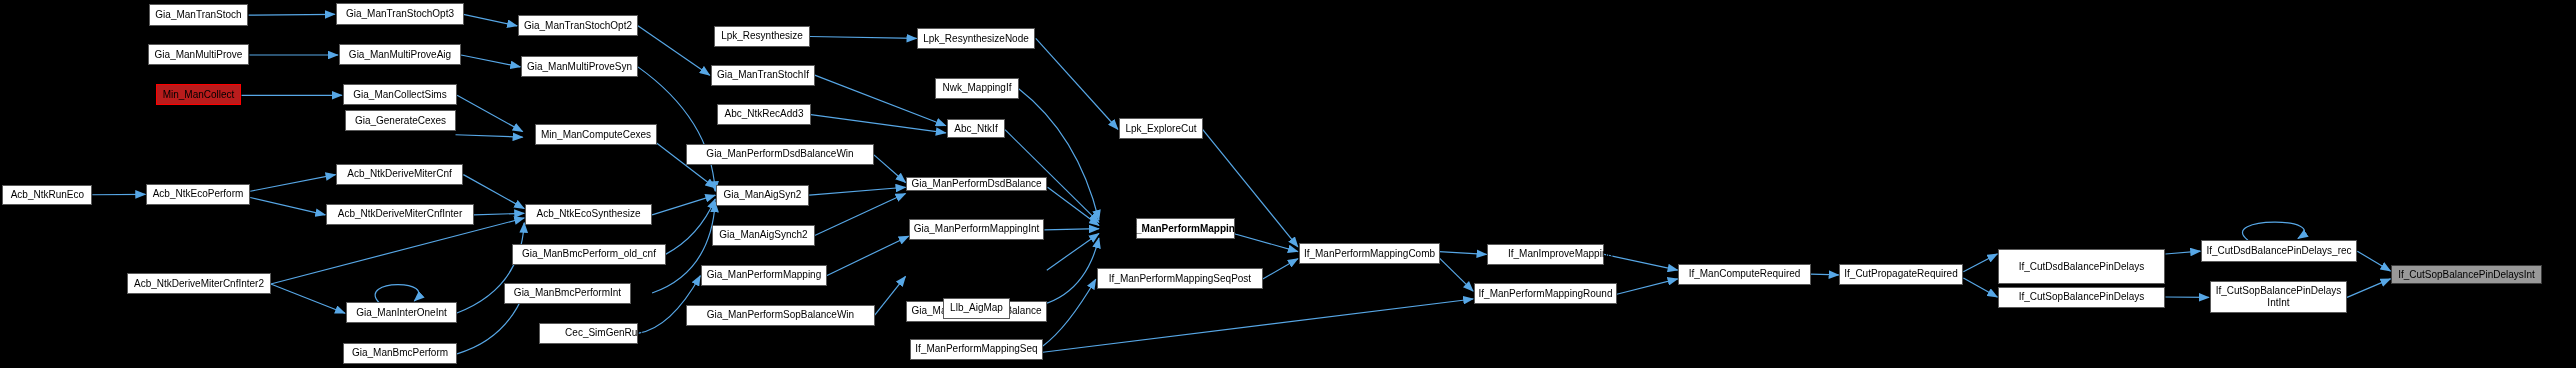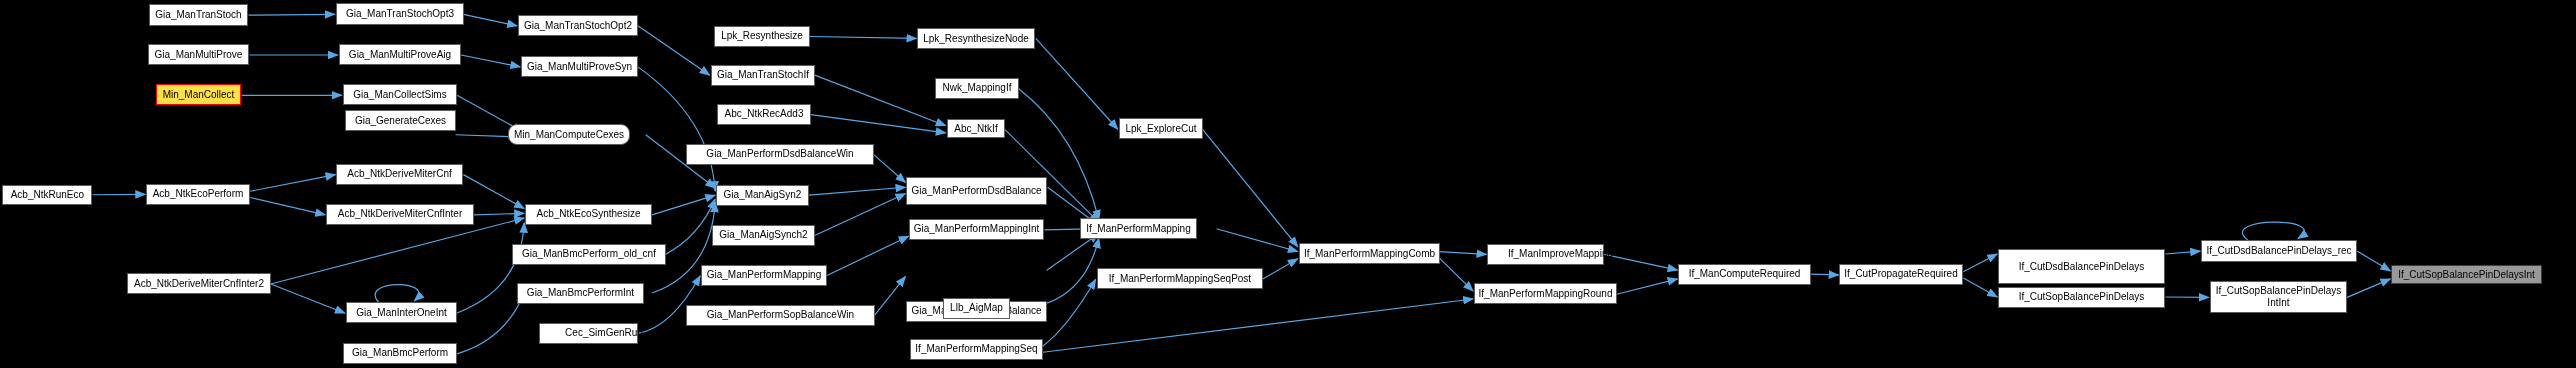--- a/index.html
+++ b/index.html
@@ -2,21 +2,21 @@
 <html style="font-size:12.6px"><head>
 <meta charset="utf-8">
 <style>
   html,body{margin:0;padding:0;background:#000;}
   #canvas{position:relative;width:2576px;height:369px;background:#000;overflow:hidden;
           font-family:"Liberation Sans","DejaVu Sans",sans-serif;}
   #edges{position:absolute;left:0;top:0;z-index:1;}
   .node{position:absolute;z-index:2;background:#fff;border:1.2px solid #5a5a5a;color:#000;
         display:flex;align-items:center;justify-content:center;text-align:center;
         font-size:10px;line-height:1.2;white-space:pre-line;box-sizing:border-box;cursor:pointer;}
-  .node.red{border:1.6px solid #ff0000;background:#fde047;}
+  .node.red{border:1.6px solid #ff0000;background:#b91c1c;}
   .node.target{background:#999999;border:1.2px solid #3d3d3d;}
 </style>
 </head>
 <body>
 
 <div id="canvas">
   <svg id="edges" width="2576" height="369" viewBox="0 0 3263 467" xmlns="http://www.w3.org/2000/svg">
     <defs>
       <marker id="arrow" viewBox="0 0 10 8" refX="9.2" refY="4" markerUnits="userSpaceOnUse" markerWidth="14" markerHeight="11" orient="auto-start-reverse">
         <path d="M0,0 L10,4 L0,8 z" fill="#57a7e6"></path>
@@ -91,43 +91,43 @@
       <div class="node" style="left: 336px; top: 3.2px; width: 128px; height: 22px;">Gia_ManTranStochOpt3</div>
       <div class="node" style="left: 339px; top: 44px; width: 122px; height: 21px;">Gia_ManMultiProveAig</div>
       <div class="node" style="left: 343px; top: 84px; width: 114px; height: 21px;">Gia_ManCollectSims</div>
       <div class="node" style="left: 345px; top: 110px; width: 111px; height: 21px;">Gia_GenerateCexes</div>
       <div class="node" style="left: 336px; top: 164px; width: 127px; height: 20.5px;">Acb_NtkDeriveMiterCnf</div>
       <div class="node" style="left: 326px; top: 204px; width: 148px; height: 20.5px;">Acb_NtkDeriveMiterCnfInter</div>
       <div class="node" style="left: 346px; top: 302px; width: 111px; height: 21px;">Gia_ManInterOneInt</div>
       <div class="node" style="left: 343px; top: 343px; width: 114px; height: 20.5px;">Gia_ManBmcPerform</div>
       <div class="node" style="left: 518px; top: 15px; width: 120px; height: 21px;">Gia_ManTranStochOpt2</div>
       <div class="node" style="left: 521px; top: 56px; width: 117px; height: 21px;">Gia_ManMultiProveSyn</div>
-      <div class="node" style="left: 508px; top: 124px; width: 122px; height: 21px; border-radius: 9px;">Min_ManComputeCexes</div>
+      <div class="node" style="left: 535px; top: 124px; width: 122px; height: 21px;">Min_ManComputeCexes</div>
       <div class="node" style="left: 525px; top: 204px; width: 127px; height: 20.5px;">Acb_NtkEcoSynthesize</div>
       <div class="node" style="left: 512px; top: 244px; width: 154px; height: 20.5px;">Gia_ManBmcPerform_old_cnf</div>
-      <div class="node" style="left: 517px; top: 283px; width: 127px; height: 20.5px; text-align: center;">Gia_ManBmcPerformInt</div>
+      <div class="node" style="left: 504px; top: 283px; width: 127px; height: 20.5px; text-align: center;">Gia_ManBmcPerformInt</div>
       <div class="node" style="left: 539px; top: 323px; width: 99px; height: 20.5px; padding-left: 31px;">Cec_SimGenRun</div>
       <div class="node" style="left: 714px; top: 26px; width: 96px; height: 20.5px;">Lpk_Resynthesize</div>
       <div class="node" style="left: 711px; top: 65px; width: 104px; height: 20.5px;">Gia_ManTranStochIf</div>
       <div class="node" style="left: 717px; top: 104px; width: 94px; height: 20.5px;">Abc_NtkRecAdd3</div>
       <div class="node" style="left: 686px; top: 144px; width: 188px; height: 20.5px;">Gia_ManPerformDsdBalanceWin</div>
       <div class="node" style="left: 716px; top: 185px; width: 93px; height: 20.5px;">Gia_ManAigSyn2</div>
       <div class="node" style="left: 712px; top: 225px; width: 103px; height: 20.5px;">Gia_ManAigSynch2</div>
       <div class="node" style="left: 701px; top: 265px; width: 126px; height: 20.5px;">Gia_ManPerformMapping</div>
       <div class="node" style="left: 686px; top: 305px; width: 189px; height: 20.5px;">Gia_ManPerformSopBalanceWin</div>
       <div class="node" style="left: 917px; top: 28px; width: 118px; height: 21px;">Lpk_ResynthesizeNode</div>
       <div class="node" style="left: 935px; top: 78px; width: 84px; height: 20.5px;">Nwk_MappingIf</div>
       <div class="node" style="left: 947px; top: 119px; width: 58px; height: 19px;">Abc_NtkIf</div>
-      <div class="node" style="left: 906px; top: 177px; width: 141px; height: 28px;">Gia_ManPerformDsdBalance</div>
+      <div class="node" style="left: 906px; top: 177px; width: 141px; height: 14px;">Gia_ManPerformDsdBalance</div>
       <div class="node" style="left: 909px; top: 219px; width: 135px; height: 20.5px;">Gia_ManPerformMappingInt</div>
       <div class="node" style="left: 906px; top: 260px; width: 141px; height: 20.5px; margin-top: 41px;">Gia_ManPerformSopBalance</div>
       <div class="node" style="left: 943px; top: 298px; width: 67px; height: 20.5px;">Llb_AigMap</div>
       <div class="node" style="left: 910px; top: 339px; width: 133px; height: 20.5px;">If_ManPerformMappingSeq</div>
       <div class="node" style="left: 1119px; top: 118px; width: 84px; height: 21px;">Lpk_ExploreCut</div>
-      <div class="node" style="left: 1080px; top: 218px; width: 117px; height: 21px;">If_ManPerformMapping</div>
+      <div class="node" style="left: 1136px; top: 218px; width: 99px; height: 21px; font-weight: bold;">If_ManPerformMapping</div>
       <div class="node" style="left: 1097px; top: 268px; width: 166px; height: 21px;">If_ManPerformMappingSeqPost</div>
       <div class="node" style="left: 1299px; top: 243px; width: 141px; height: 21px;">If_ManPerformMappingComb</div>
       <div class="node" style="left: 1487px; top: 244px; width: 117px; height: 20.5px; padding-left: 30px;">If_ManImproveMapping</div>
       <div class="node" style="left: 1474px; top: 283px; width: 143px; height: 21px;">If_ManPerformMappingRound</div>
       <div class="node" style="left: 1678px; top: 264px; width: 133px; height: 20.5px;">If_ManComputeRequired</div>
       <div class="node" style="left: 1839px; top: 264px; width: 124px; height: 20.5px;">If_CutPropagateRequired</div>
       <div class="node" style="left: 1998px; top: 249px; width: 167px; height: 35px;">If_CutDsdBalancePinDelays</div>
       <div class="node" style="left: 1998px; top: 287px; width: 167px; height: 20.5px;">If_CutSopBalancePinDelays</div>
       <div class="node" style="left: 2201px; top: 240px; width: 156px; height: 22px;">If_CutDsdBalancePinDelays_rec</div>
       <div class="node" style="left: 2210px; top: 281px; width: 137px; height: 32px;">If_CutSopBalancePinDelays

